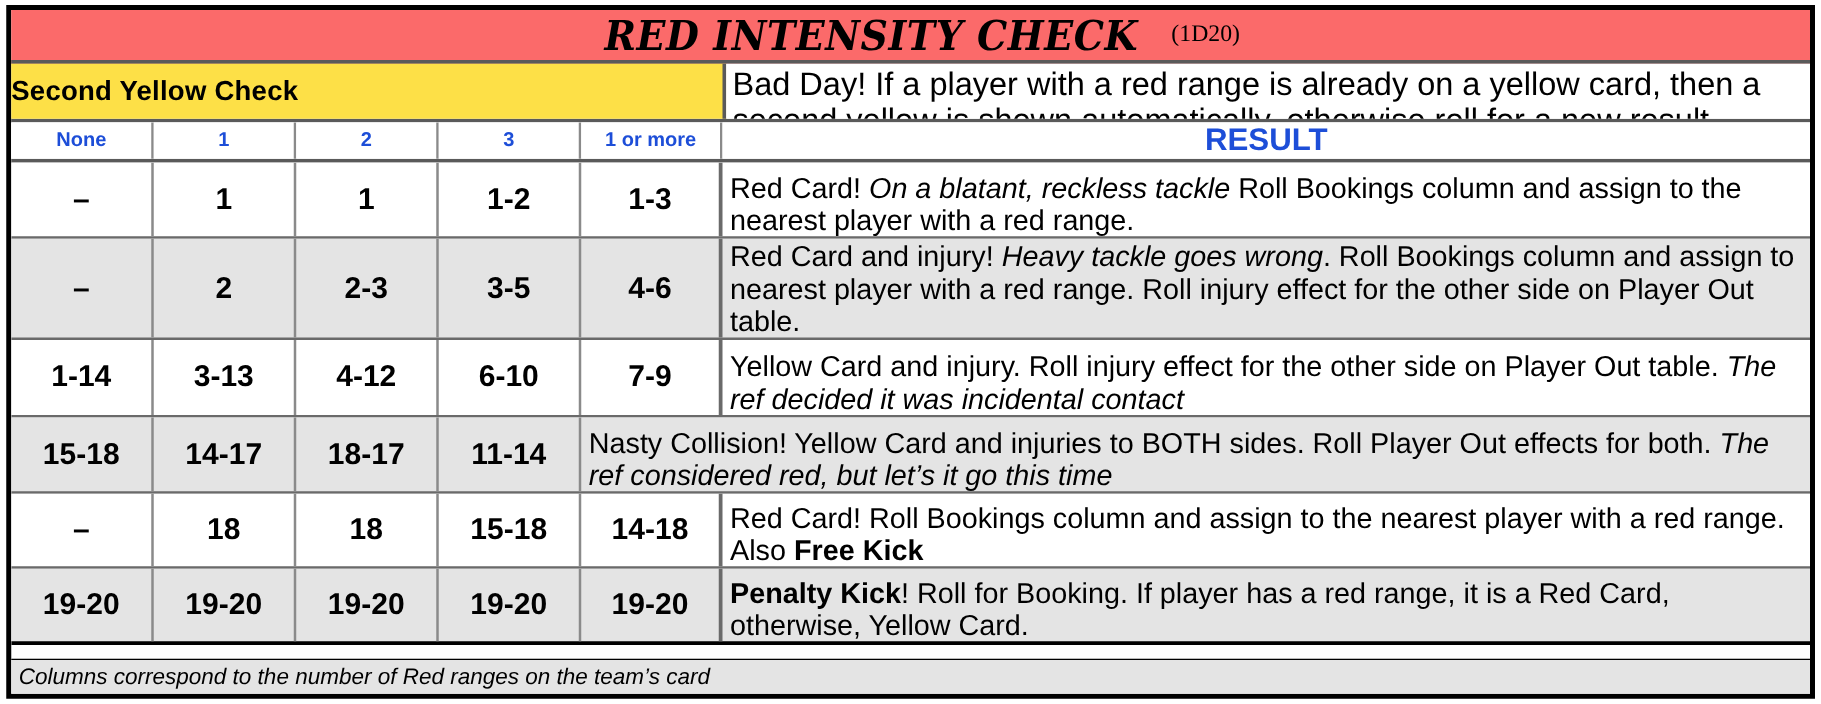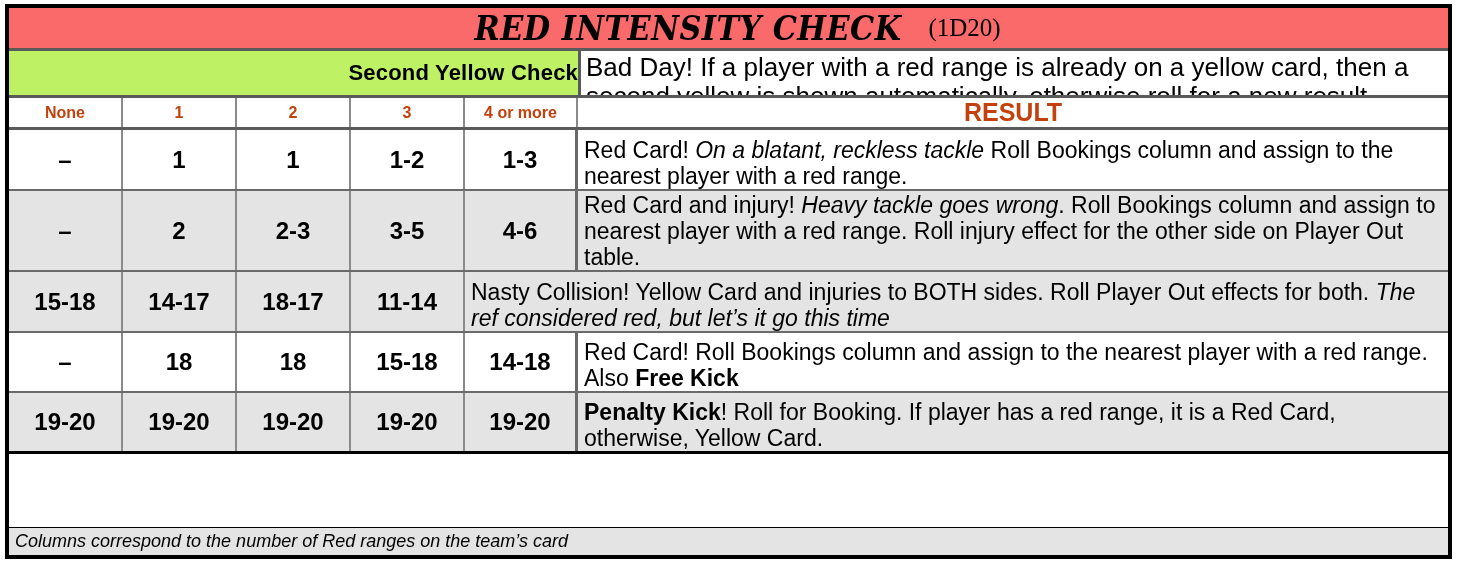--- a/index.html
+++ b/index.html
@@ -42,39 +42,39 @@
     font-style: italic;
     font-size: 33px;
     letter-spacing: 0.5px;
     color: #000000;
     transform: scaleX(0.92);
     transform-origin: center;
     white-space: nowrap;
   }
   .title-sub {
     font-family: "Liberation Serif", serif;
-    font-size: 25px;
+    font-size: 19px;
     color: #000000;
     margin-left: 8px;
     white-space: nowrap;
   }
   
   .syc-row {
     display: flex;
     height: 47px;
     flex: 0 0 auto;
     border-bottom: 3px solid #5a5a5a;
   }
   .syc-yellow {
     width: 572px;
     flex: 0 0 572px;
-    background: #bef264;
-    display: flex;
-    align-items: center;
-    justify-content: flex-end;
+    background: #fde047;
+    display: flex;
+    align-items: center;
+    justify-content: flex-start;
     border-right: 3px solid #5a5a5a;
   }
   .syc-yellow .label {
     font-weight: bold;
     font-size: 22px;
     color: #000000;
     letter-spacing: 0.2px;
   }
   .syc-note {
     flex: 1 1 auto;
@@ -92,21 +92,21 @@
     flex: 0 0 auto;
     border-bottom: 3px solid #5a5a5a;
     background: #ffffff;
   }
   .head-cell {
     display: flex;
     align-items: center;
     justify-content: center;
     font-weight: bold;
     font-size: 16px;
-    color: #c2410c;
+    color: #1d4ed8;
     border-right: 2px solid #8a8a8a;
     background: #ffffff;
   }
   .head-cell.result-head {
     font-size: 25px;
     border-right: none;
     flex: 1 1 auto;
   }
   
   .c0 { flex: 0 0 114px; width: 114px; }
@@ -189,21 +189,21 @@
         <span class="label">Second Yellow Check</span>
       </div>
       <div class="syc-note">Bad Day! If a player with a red range is already on a yellow card, then a second yellow is shown automatically, otherwise roll for a new result below.</div>
     </div>
 
     <div class="head-row">
       <div class="head-cell c0">None</div>
       <div class="head-cell c1">1</div>
       <div class="head-cell c2">2</div>
       <div class="head-cell c3">3</div>
-      <div class="head-cell c4">4 or more</div>
+      <div class="head-cell c4">1 or more</div>
       <div class="head-cell result-head">RESULT</div>
     </div>
 
     <div class="body-rows">
         <div class="data-row r0">
           <div class="num-cell c0">–</div>
           <div class="num-cell c1">1</div>
           <div class="num-cell c2">1</div>
           <div class="num-cell c3">1-2</div>
           <div class="num-cell c4 last-num">1-3</div>
@@ -214,20 +214,30 @@
         <div class="data-row r1 shaded">
           <div class="num-cell c0">–</div>
           <div class="num-cell c1">2</div>
           <div class="num-cell c2">2-3</div>
           <div class="num-cell c3">3-5</div>
           <div class="num-cell c4 last-num">4-6</div>
           <div class="result-cell">
             <span class="txt">Red Card and injury! <i>Heavy tackle goes wrong</i>. Roll Bookings column and assign to nearest player with a red range. Roll injury effect for the other side on Player Out table.</span>
           </div>
         </div>
+        <div class="data-row r2">
+          <div class="num-cell c0">1-14</div>
+          <div class="num-cell c1">3-13</div>
+          <div class="num-cell c2">4-12</div>
+          <div class="num-cell c3">6-10</div>
+          <div class="num-cell c4 last-num">7-9</div>
+          <div class="result-cell">
+            <span class="txt">Yellow Card and injury. Roll injury effect for the other side on Player Out table. <i>The ref decided it was incidental contact</i></span>
+          </div>
+        </div>
         <div class="data-row r3 shaded">
           <div class="num-cell c0">15-18</div>
           <div class="num-cell c1">14-17</div>
           <div class="num-cell c2">18-17</div>
           <div class="num-cell c3">11-14</div>
           <div class="result-cell">
             <span class="txt">Nasty Collision! Yellow Card and injuries to BOTH sides. Roll Player Out effects for both. <i>The ref considered red, but let’s it go this time</i></span>
           </div>
         </div>
         <div class="data-row r4">

